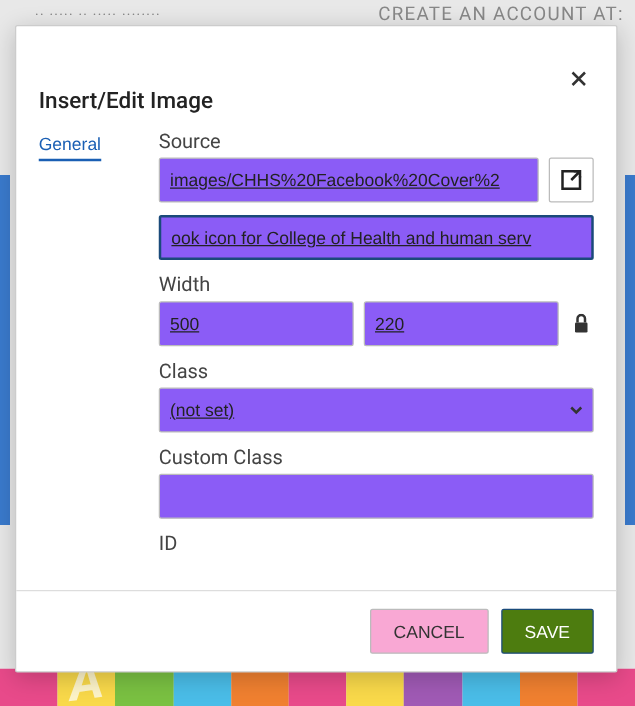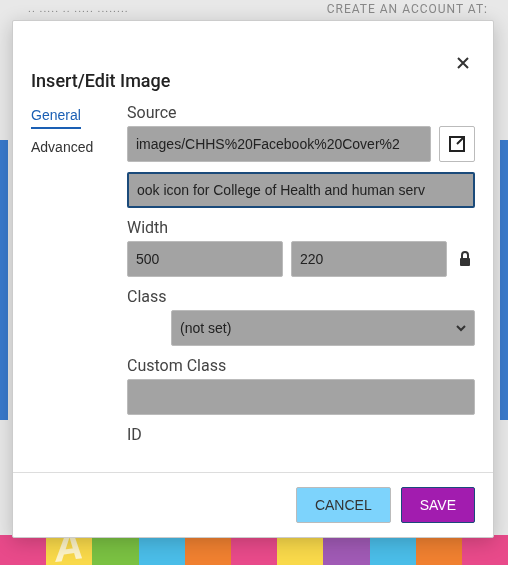--- a/index.html
+++ b/index.html
@@ -15,22 +15,22 @@
     position: absolute;
     top: 2px;
     left: 28px;
     font-size: 11px;
     color: #888;
     letter-spacing: 1px;
   }
   .bg-text-right {
     position: absolute;
     top: 2px;
-    right: 20px;
-    font-size: 12px;
+    right: 9px;
+    font-size: 15px;
     color: #888;
     letter-spacing: 1px;
   }
   .bg-stripe {
     position: absolute;
     bottom: 0;
     left: 0;
     right: 0;
     height: 30px;
     display: flex;
@@ -137,21 +137,22 @@
   }
   .row .field { flex: 1; }
   .input, .select {
     width: 100%;
     height: 36px;
     border: 1px solid #bbb;
     border-radius: 2px;
     padding: 0 8px;
     font-size: 14px;
     color: #222;
-    background: #a3a3a3;
+    background: #8b5cf6;
+    text-decoration: underline;
   }
   .input.active {
     border: 2px solid #1a4a7a;
   }
   .icon-btn {
     width: 36px;
     height: 36px;
     border: 1px solid #bbb;
     border-radius: 2px;
     background: #fff;
@@ -164,21 +165,20 @@
   .lock-holder {
     width: 20px;
     height: 36px;
     display: flex;
     align-items: center;
     justify-content: center;
     flex-shrink: 0;
   }
   .select-wrap {
     position: relative;
-    margin-left: 44px;
   }
   .select-wrap svg {
     position: absolute;
     right: 8px;
     top: 50%;
     transform: translateY(-50%);
     pointer-events: none;
   }
   .select {
     appearance: none;
@@ -193,26 +193,26 @@
   }
   .btn {
     height: 36px;
     padding: 0 18px;
     font-size: 14px;
     font-weight: 500;
     border-radius: 2px;
     cursor: pointer;
   }
   .btn-cancel {
-    background: #7dd3fc;
+    background: #f9a8d4;
     border: 1px solid #bbb;
     color: #333;
   }
   .btn-save {
-    background: #a21caf;
+    background: #4d7c0f;
     border: 1px solid #1a4a7a;
     color: #fff;
   }
 </style>
 </head>
 <body>
 
 <div class="bg-text-top">.. ..... .. ..... ........</div>
 <div class="bg-text-right">CREATE AN ACCOUNT AT:</div>
 <div class="bg-blue-left"></div>
@@ -238,21 +238,20 @@
     <button class="close-btn">
       <svg width="16" height="16" viewBox="0 0 16 16">
           <path d="M3 3 L13 13 M13 3 L3 13" stroke="#333" stroke-width="2" fill="none"></path>
         </svg>
     </button>
   </div>
 
   <div class="modal-body">
     <div class="tabs">
       <button class="tab active">General</button>
-      <button class="tab">Advanced</button>
     </div>
 
     <div class="form">
       <div class="field">
         <label>Source</label>
         <div class="row">
           <input class="input" value="images/CHHS%20Facebook%20Cover%2" style="">
           <button class="icon-btn">
             <svg width="18" height="18" viewBox="0 0 18 18">
                 <path d="M14 2 H2 V16 H16 V6" stroke="#222" stroke-width="2" fill="none"></path>

